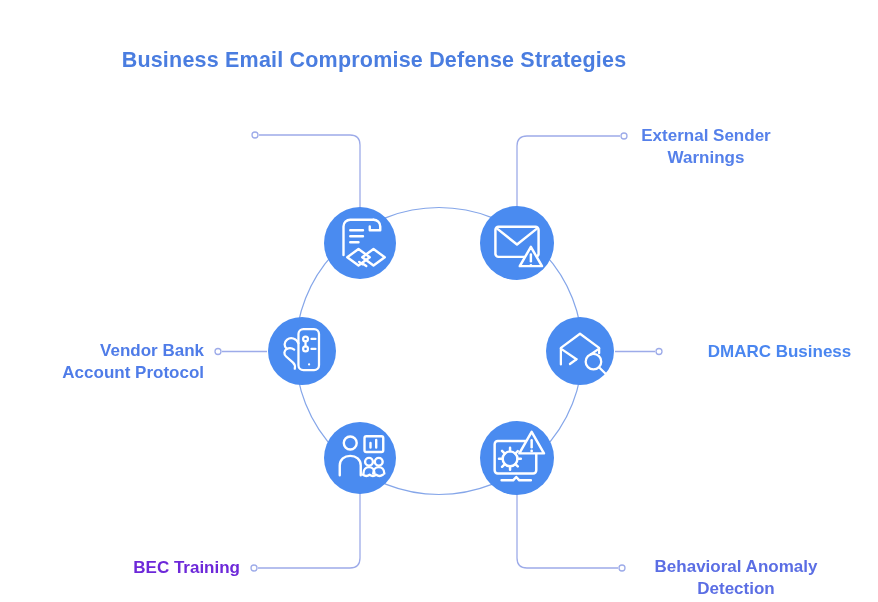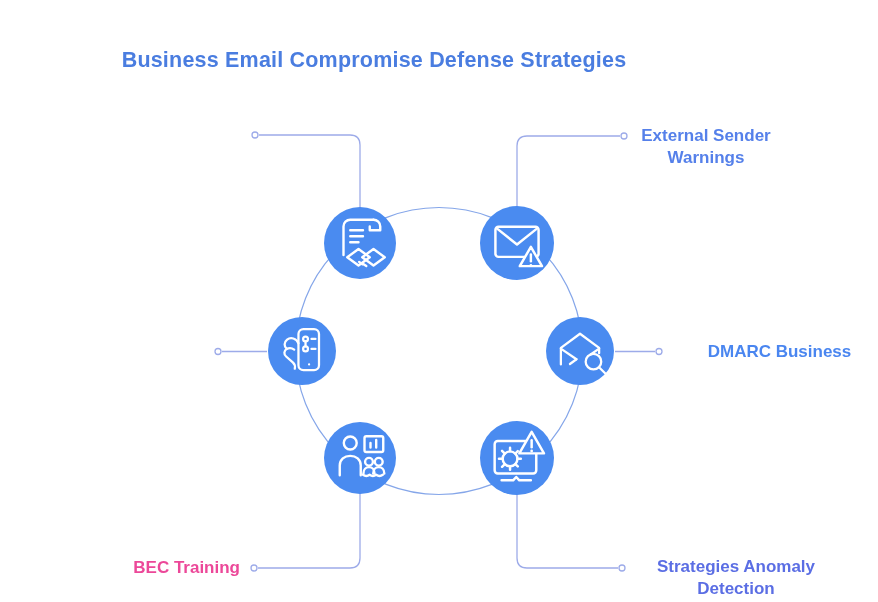--- a/index.html
+++ b/index.html
@@ -128,20 +128,21 @@
       <path d="M19.5,19.7 v-2.4 M19.5,29.3 v2.4 M14.7,24.5 h-2.4 M24.3,24.5 h2.2 M16.1,21.1 l-1.8,-1.8 M16.1,27.9 l-1.8,1.8 M22.9,21.1 l1.6,-1.6 M22.9,27.9 l1.6,1.6"></path>
       <path class="fill-blue" d="M33.5,7 l8,14 h-16 z"></path>
       <path d="M33.5,12.5 v4.5"></path>
       <circle class="fill-white" cx="33.5" cy="19.4" r="0.9"></circle>
     </svg>
   </div>
 
 
   <div class="label align-left" style="left: 640px; top: 125px; width: 132px; color: rgb(85, 128, 234);">External Sender Warnings</div>
 
+  <div class="label align-right" style="left: 59px; top: 340px; width: 145px; color: rgb(79, 124, 232);">Vendor Bank Account Protocol</div>
 
   <div class="label align-left" style="left: 687px; top: 341px; width: 185px; color: rgb(74, 134, 240);">DMARC Business</div>
 
-  <div class="label align-right" style="left: 108px; top: 557px; width: 132px; color: #ec4899;">BEC Training</div>
+  <div class="label align-right" style="left: 108px; top: 557px; width: 132px; color: #6d28d9;">BEC Training</div>
 
-  <div class="label align-left" style="left: 652px; top: 556px; width: 168px; color: rgb(91, 110, 228);">Strategies Anomaly Detection</div>
+  <div class="label align-left" style="left: 652px; top: 556px; width: 168px; color: rgb(91, 110, 228);">Behavioral Anomaly Detection</div>
 
 </div>
 
 </body></html>

